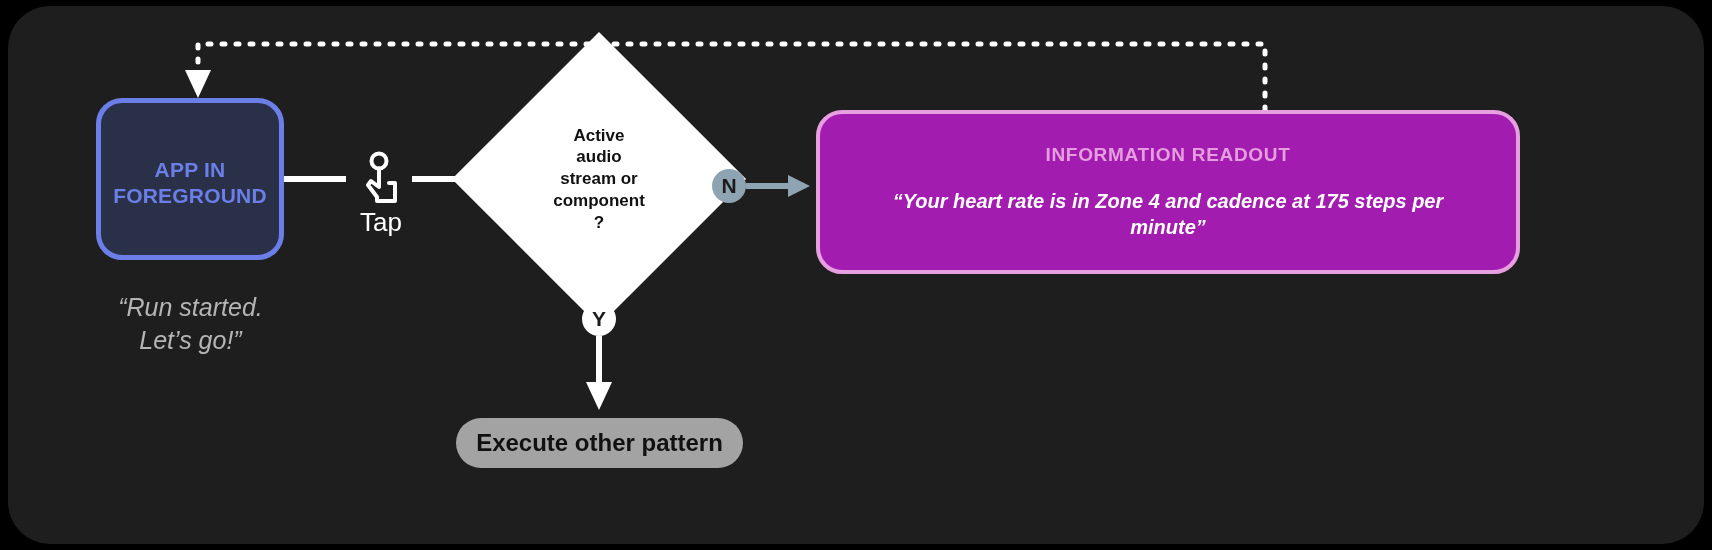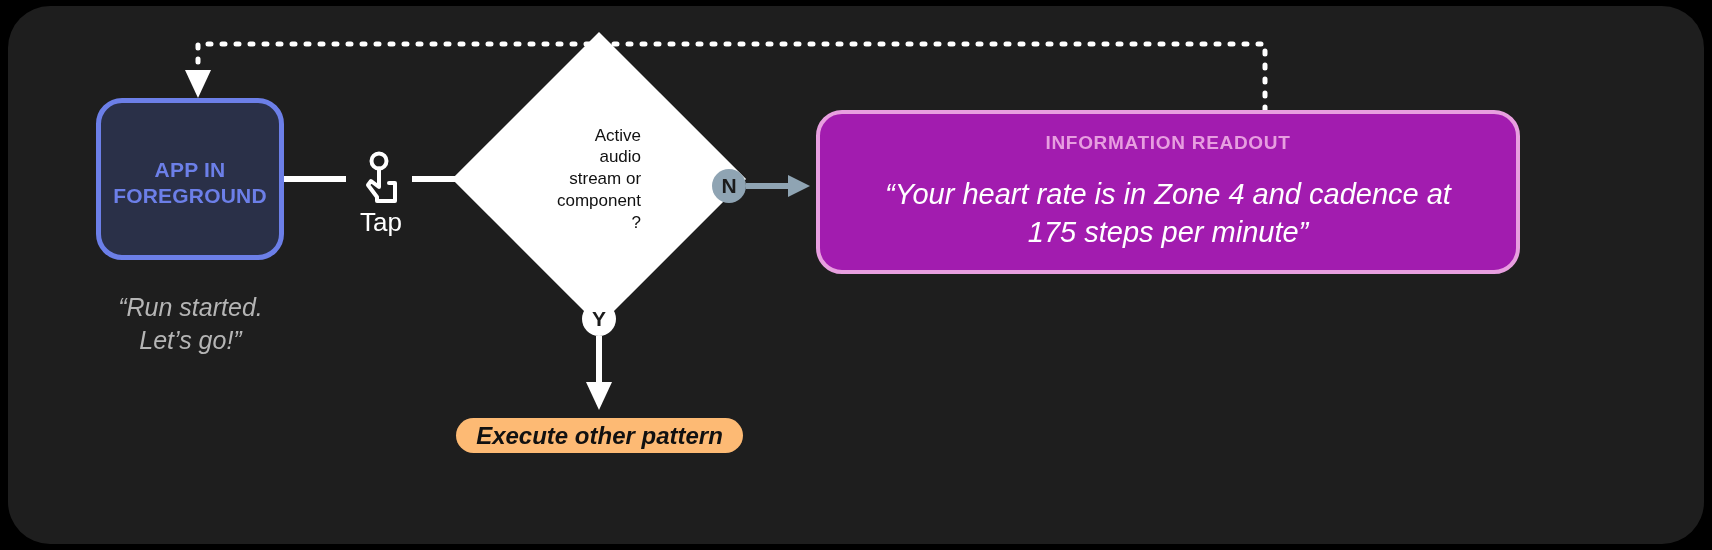--- a/index.html
+++ b/index.html
@@ -90,23 +90,23 @@
     transform: rotate(45deg);
   }
   #decision-node .diamond-text {
     position: absolute;
     inset: 0;
     display: flex;
     align-items: center;
     justify-content: center;
     color: #111111;
     font-size: 17px;
-    font-weight: normal;
+    font-weight: bold;
     line-height: 1.28;
-    text-align: right;
+    text-align: center;
     white-space: pre-line;
   }
 
   
   .badge {
     width: 34px;
     height: 34px;
     border-radius: 50%;
     display: flex;
     align-items: center;
@@ -135,43 +135,42 @@
   }
   #readout-title {
     color: #e79ee0;
     font-size: 19px;
     font-weight: bold;
     letter-spacing: .7px;
     margin-bottom: 22px;
   }
   #readout-body {
     color: #ffffff;
-    font-size: 29px;
+    font-size: 20px;
     font-style: italic;
-    font-weight: normal;
+    font-weight: bold;
     line-height: 1.3;
     text-align: center;
     width: 620px;
   }
 
   
   #execute-pill {
     left: 448px;
     top: 412px;
     width: 287px;
-    height: 35px;
-    background: #fdba74;
+    height: 50px;
+    background: #a3a3a3;
     border-radius: 25px;
     display: flex;
     align-items: center;
     justify-content: center;
     color: #111111;
     font-size: 24px;
     font-weight: bold;
-    font-style: italic;
   }
 
   
   #connectors {
     left: 0; top: 0;
     width: 1696px;
     height: 538px;
     pointer-events: none;
   }
 </style>

